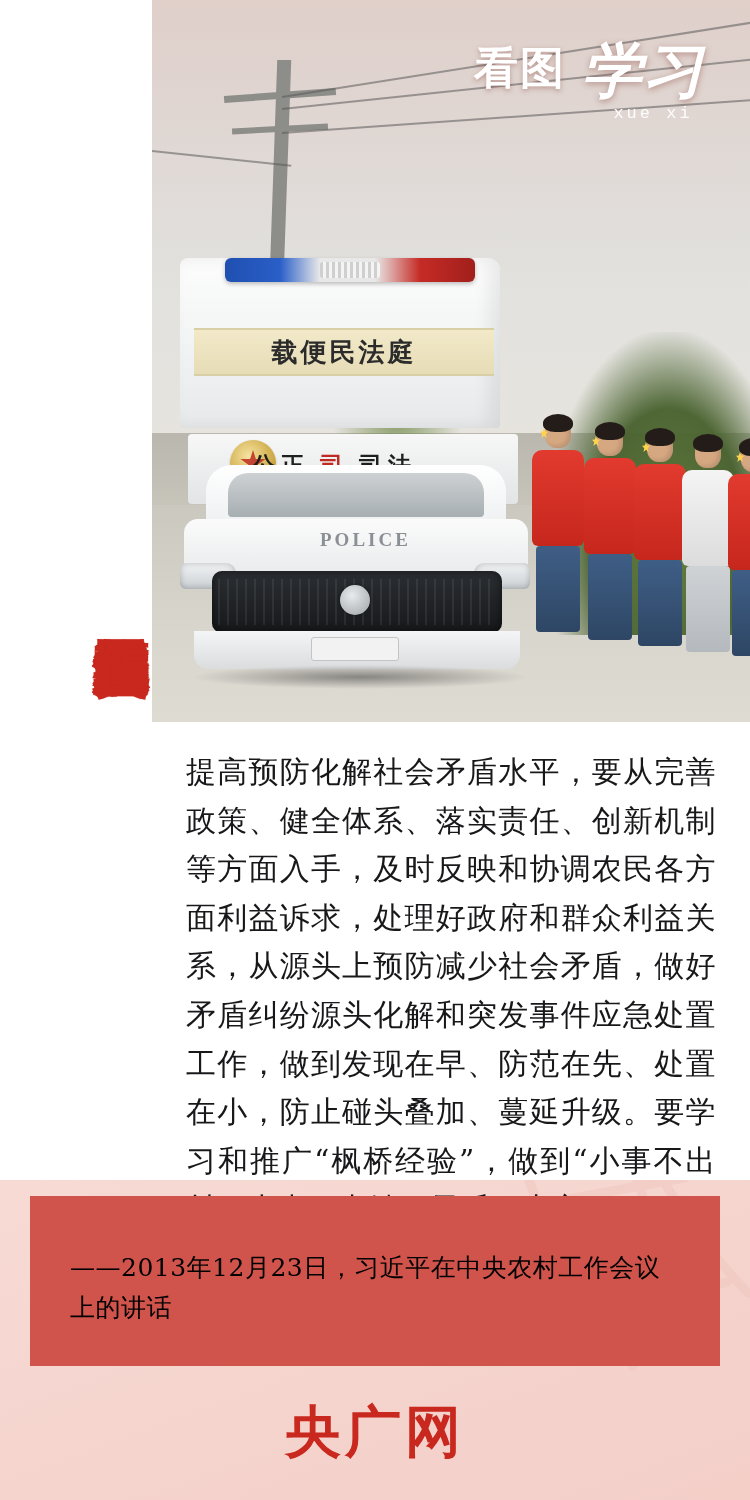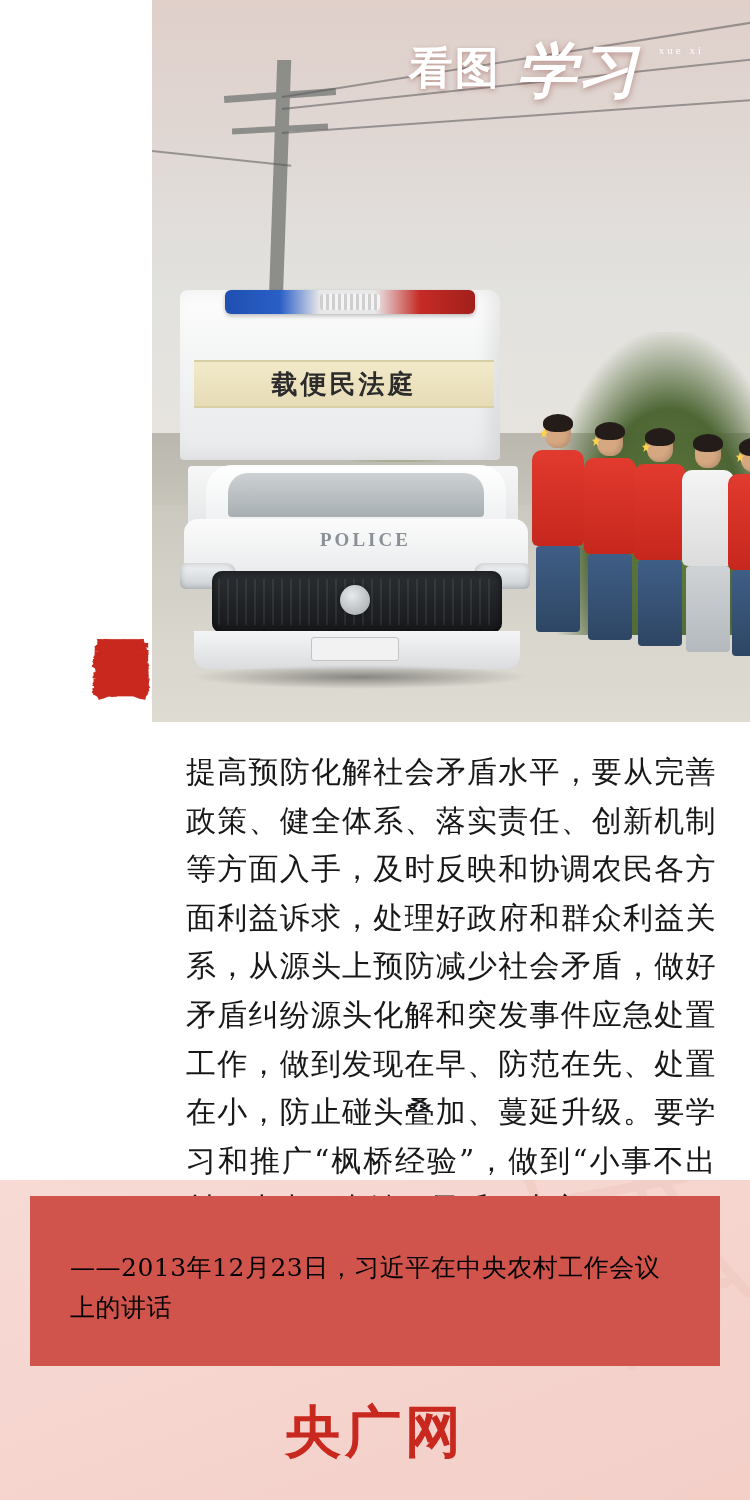--- a/index.html
+++ b/index.html
@@ -83,37 +83,37 @@
     font-family: "DejaVu Serif", "Liberation Serif", serif;
     font-weight: bold;
     font-size: 44px;
     line-height: 1;
     color: #ffffff;
     letter-spacing: 2px;
     text-shadow: 0 2px 5px rgba(120,40,30,0.35);
   }
   .brand-xuexi-wrap {
     display: flex;
-    flex-direction: row;
-    align-items: flex-start;
+    flex-direction: column;
+    align-items: center;
     margin-top: -6px;
   }
   .brand-xuexi {
     font-family: "DejaVu Serif", "Liberation Serif", serif;
     font-weight: bold;
     font-style: italic;
     font-size: 60px;
     line-height: 1;
     color: #ffffff;
     letter-spacing: 1px;
     text-shadow: 0 2px 6px rgba(120,40,30,0.4);
   }
   .brand-pinyin {
-    font-family: Liberation Serif, serif;
-    font-size: 11px;
+    font-family: Liberation Mono, monospace;
+    font-size: 17px;
     letter-spacing: 3px;
     color: #ffffff;
     margin-top: 4px;
     margin-left: 20px;
     opacity: 0.95;
   }
 
   
   .photo {
     position: absolute;
@@ -179,21 +179,20 @@
     left: 18px;
     top: 240px;
     width: 390px;
     height: 380px;
   }
   .van-body {
     position:absolute; left:10px; top:18px; width:320px; height:170px;
     background: linear-gradient(180deg,#fdfdfd,#e7e9ea);
     border-radius: 8px 12px 4px 4px;
     box-shadow: inset -10px 0 18px rgba(0,0,0,0.08);
-    margin-top: 32px;
   }
   .van-banner {
     position:absolute; left:14px; top:70px; width:300px; height:44px;
     background: linear-gradient(180deg,#f2e9c9,#e6dcb6);
     border-top:2px solid #d9cfa6;
     border-bottom:2px solid #d9cfa6;
     display:flex; align-items:center; justify-content:center;
   }
   .van-banner span {
     font-family:"DejaVu Serif","Liberation Serif",serif;

